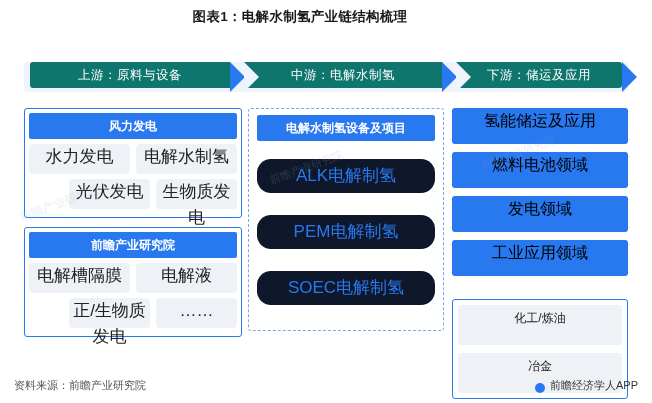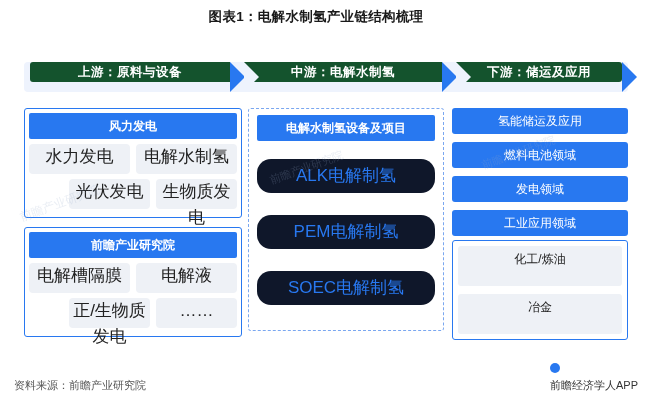--- a/index.html
+++ b/index.html
@@ -4,36 +4,36 @@
 <style>
   html,body{margin:0;padding:0;}
   body{
     width:652px;height:403px;
     background:#ffffff;
     font-family:"Liberation Sans","DejaVu Sans",sans-serif;
     position:relative;
     overflow:hidden;
   }
   .title{
-    position:absolute;left:16px;top:8px;width:528px;
+    position:absolute;left:0;top:8px;width:528px;
     text-align:center;
     font-size:13.5px;font-weight:bold;color:#1a1a1a;
     letter-spacing:.3px;
     padding-left:36px;
   }
   
   .band{
     position:absolute;left:24px;top:62px;width:604px;height:30px;
     background:#eef3fd;
     border-radius:4px;
   }
   .chev{
-    position:absolute;top:62px;height:20px;
-    background:#14532d;
-    color:#fff;font-size:12.5px;font-weight:bold;
+    position:absolute;top:62px;height:26px;
+    background:#0f766e;
+    color:#fff;font-size:12.5px;font-weight:normal;
     display:flex;align-items:center;justify-content:center;
     letter-spacing:.5px;
   }
   .chev::after{
     content:"";position:absolute;right:-15px;top:0;
     border-top:15px solid transparent;
     border-bottom:15px solid transparent;
     border-left:15px solid #2878f0;
   }
   .chev.c1{left:30px;width:200px;border-radius:3px 0 0 3px;}
@@ -85,23 +85,23 @@
     background:#0f172a;
     color:#2878f0;
     font-size:17px;
     height:34px;line-height:34px;
     text-align:center;
     border-radius:14px;
     margin-bottom:22px;
   }
   .mcell.last{margin-bottom:0;}
   .bcell{
-    background:#2878f0;color:#ffffff;
-    font-size:12px;
-    height:26px;line-height:26px;
+    background:#2878f0;color:#000000;
+    font-size:16px;
+    height:36px;line-height:26px;
     text-align:center;border-radius:3px;
     margin-bottom:8px;
   }
   .gcell{
     background:#eef1f6;color:#222;
     font-size:12px;
     height:40px;line-height:26px;
     text-align:center;border-radius:3px;
     margin-bottom:8px;
   }
@@ -112,21 +112,21 @@
   }
 
   
   .src{
     position:absolute;left:14px;bottom:10px;
     font-size:11px;color:#555;
   }
   .brand{
     position:absolute;right:14px;bottom:10px;
     font-size:11px;color:#333;
-    display:flex;align-items:flex-start;gap:5px;flex-direction:column;
+    display:flex;align-items:flex-end;gap:5px;
   }
   .brand-dot{
     width:10px;height:10px;border-radius:50%;
     background:#2878f0;display:inline-block;
   }
   
   .wm{
     position:absolute;color:rgba(150,170,200,.20);
     font-size:12px;pointer-events:none;user-select:none;
     transform:rotate(-20deg);white-space:nowrap;
@@ -175,21 +175,21 @@
     <div class="mcell">ALK电解制氢</div>
     <div class="mcell">PEM电解制氢</div>
     <div class="mcell last">SOEC电解制氢</div>
   </div>
 </div>
 
 <div class="col col-down">
   <div class="bcell">氢能储运及应用</div>
   <div class="bcell">燃料电池领域</div>
   <div class="bcell">发电领域</div>
-  <div class="bcell" style="margin-bottom:4px;">工业应用领域</div>
+  <div class="bcell" style="margin-bottom:23px;">工业应用领域</div>
   <div class="down-box">
     <div class="gcell">化工/炼油</div>
     <div class="gcell last">冶金</div>
   </div>
 </div>
 
 <div class="wm" style="left:18px;top:195px;">前瞻产业研究院</div>
 <div class="wm wm2" style="left:268px;top:160px;">前瞻产业研究院</div>
 <div class="wm wm2" style="left:480px;top:145px;">前瞻产业研究院</div>
 

